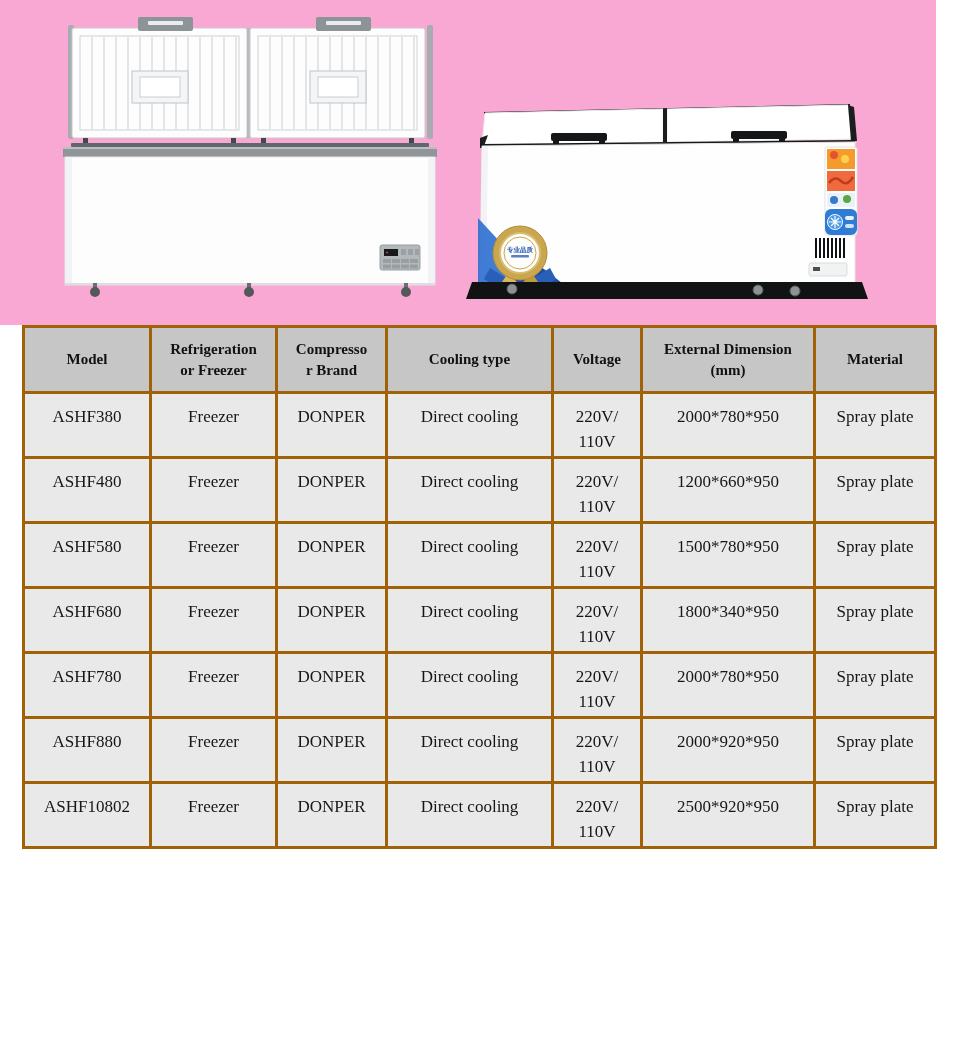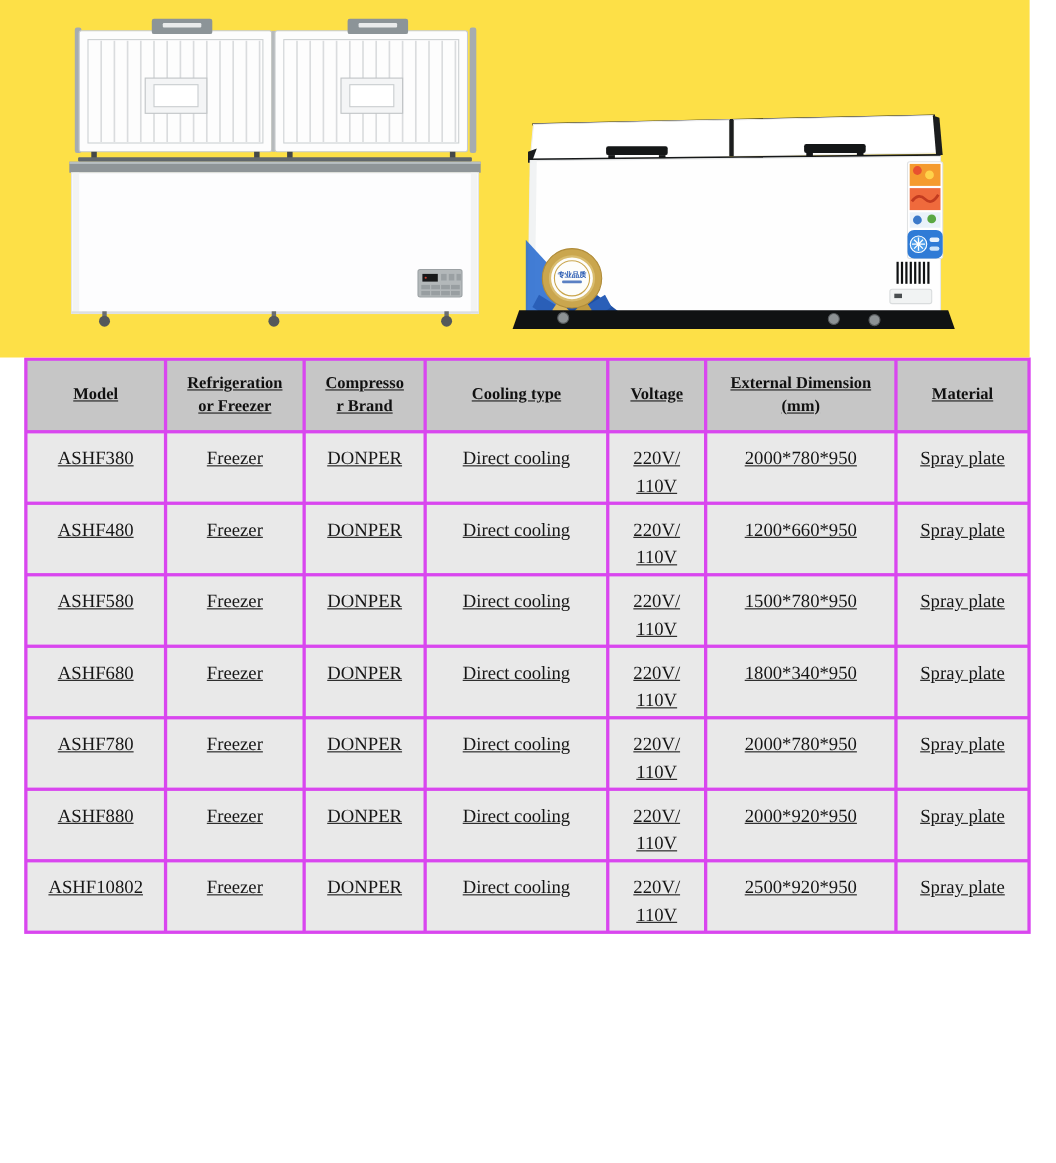--- a/index.html
+++ b/index.html
@@ -1,23 +1,23 @@
 <!DOCTYPE html>
 <html><head>
 <meta charset="utf-8">
 <style>
   html,body{margin:0;padding:0;background:#ffffff;}
   body{width:960px;font-family:"Liberation Serif",serif;color:#1b1b1b;}
-  .hero{position:relative;width:936px;height:325px;background:#fde047;}
+  .hero{position:relative;width:936px;height:325px;background:#f9a8d4;}
   .hero svg{position:absolute;display:block;}
   #freezer-open{left:35px;top:5px;}
   #freezer-closed{left:460px;top:83px;}
 
   table.spec{border-collapse:separate;border-spacing:3px;table-layout:fixed;
-    width:915px;margin:0 0 0 22px;background:#d946ef;text-decoration:underline;}
+    width:915px;margin:0 0 0 22px;background:#a16207;}
   th,td{white-space:pre-line;text-align:center;box-sizing:border-box;
     overflow:hidden;padding:0 4px;}
   th{background:#c6c6c6;font-weight:bold;font-size:15px;line-height:1.35;
     height:63px;vertical-align:middle;color:#111;}
   td{background:#e9e9e9;font-size:17px;line-height:1.45;height:62px;
     vertical-align:top;padding-top:11px;color:#161616;}
 </style>
 </head>
 <body>
 

